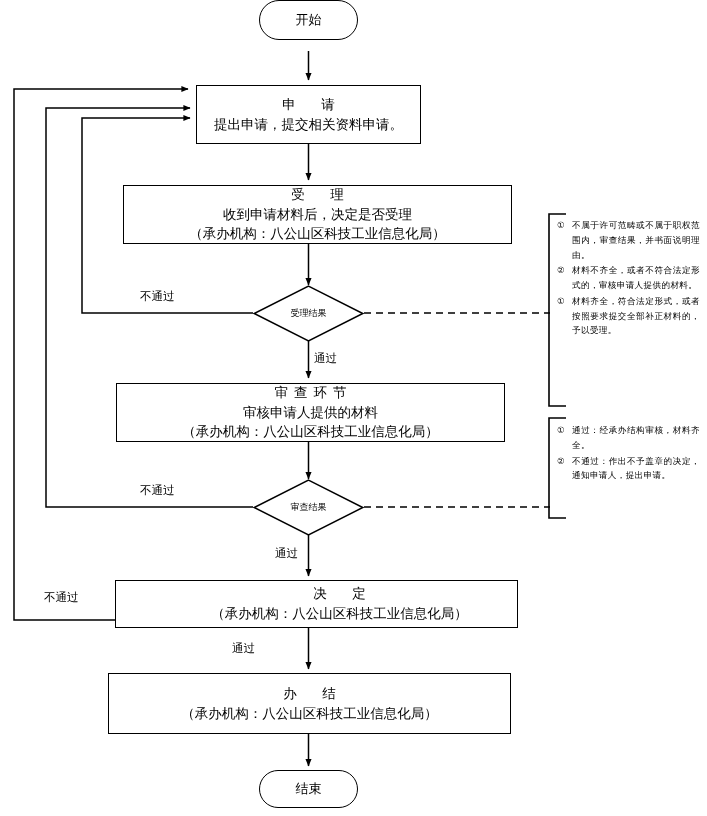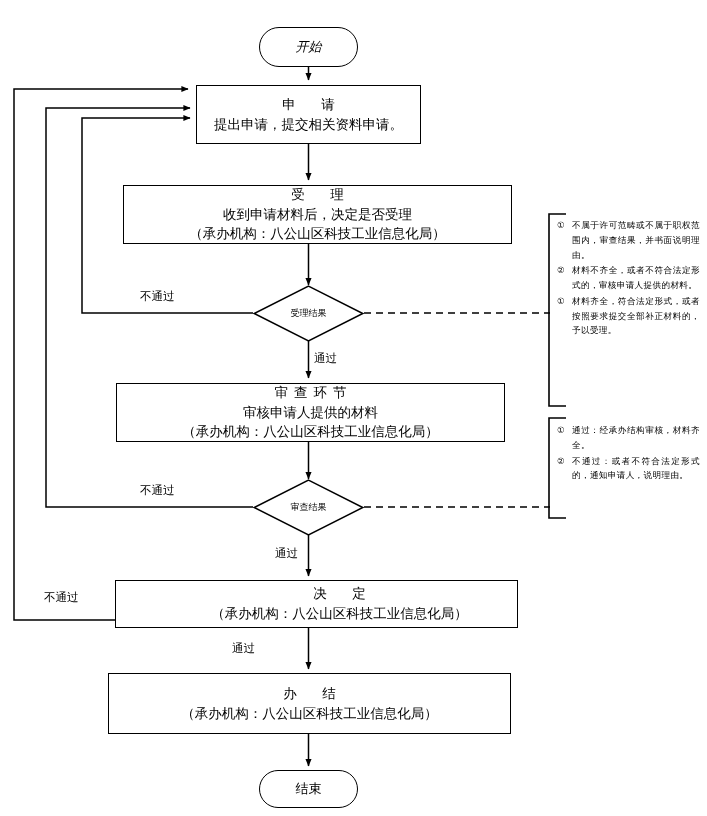--- a/index.html
+++ b/index.html
@@ -171,21 +171,21 @@
 
     <g stroke="#000" fill="none" stroke-width="1.6">
       <path d="M566,214 L549,214 L549,406 L566,406"></path>
     </g>
 
     <g stroke="#000" fill="none" stroke-width="1.6">
       <path d="M566,418 L549,418 L549,518 L566,518"></path>
     </g>
   </svg>
 
-  <div class="node terminator" style="left:259px; top:27px; width:99px; height:40px;font-style:italic;">
+  <div class="node terminator" style="left:259px; top:0; width:99px; height:40px;">
     <span>开始</span>
   </div>
 
   <div class="node process" style="left:196px; top:85px; width:225px; height:59px;">
     <span class="line title">申　请</span>
     <span class="line">提出申请，提交相关资料申请。</span>
   </div>
 
   <div class="node process" style="left:123px; top:185px; width:389px; height:59px;">
     <span class="line title">受　理</span>
@@ -254,18 +254,18 @@
   </div>
 
   <div class="note" style="left:557px; top:423px; width:143px;">
     <ol>
       <li>
         <span class="num">①</span>
         <span class="txt">通过：经承办结构审核，材料齐全。</span>
       </li>
       <li>
         <span class="num">②</span>
-        <span class="txt">不通过：或者不符合法定形式的，通知申请人，说明理由。</span>
+        <span class="txt">不通过：作出不予盖章的决定，通知申请人，提出申请。</span>
       </li>
     </ol>
   </div>
 
 </div>
 
 </body></html>

